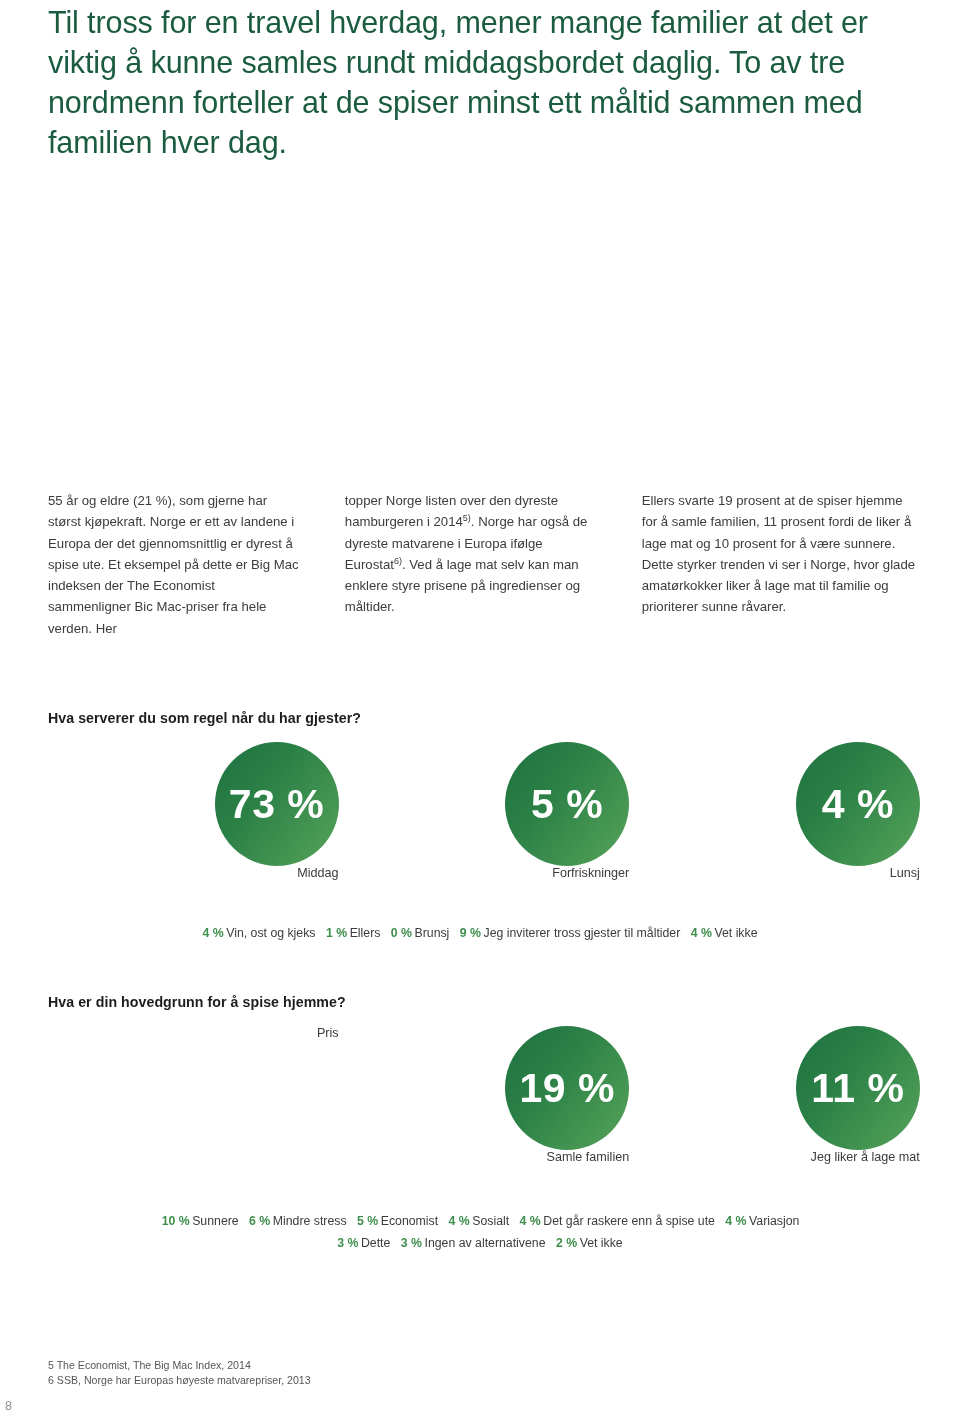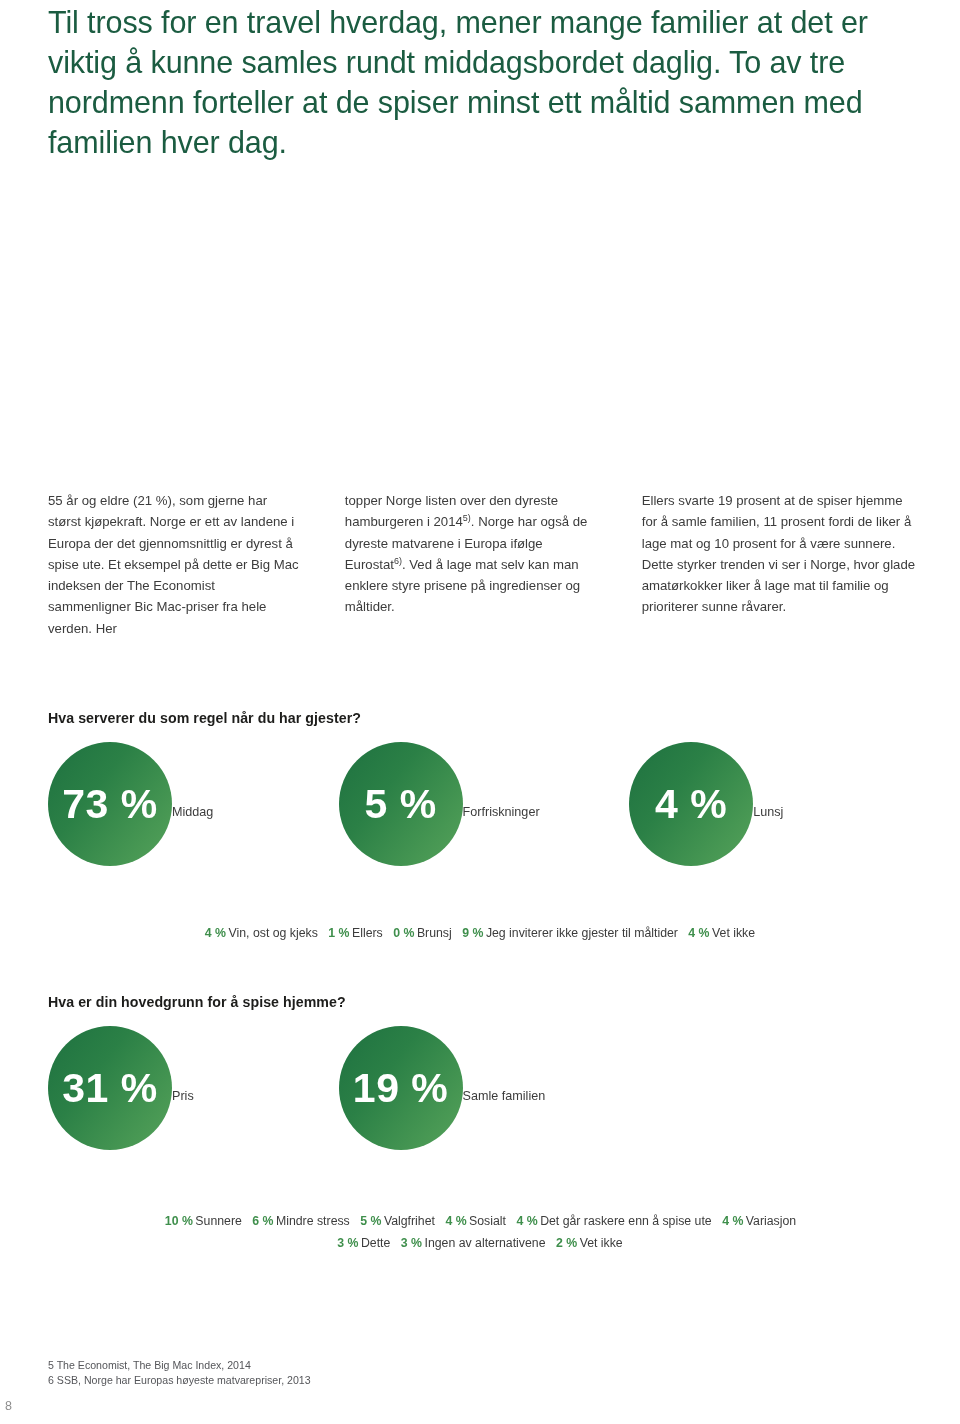--- a/index.html
+++ b/index.html
@@ -76,40 +76,39 @@
   .bubbles {
     position: absolute;
     left: 48px;
     top: 48px;
     width: 872px;
     display: flex;
   }
   .bubble-cell {
     width: 290.6px;
     display: flex;
-    flex-direction: row;
-    align-items: center;
+    flex-direction: column;
+    align-items: flex-end;
   }
   .bubble {
     width: 124px;
     height: 124px;
     border-radius: 50%;
     background: linear-gradient(128deg, #1e7140 0%, #2b8046 38%, #479753 78%, #56a25b 100%);
     display: flex;
     align-items: center;
     justify-content: center;
     color: #ffffff;
     font-size: 41px;
     font-weight: bold;
     letter-spacing: 0.5px;
     line-height: 1;
     position: relative;
   }
   .bubble-label {
-    margin-top: 16px;
     font-size: 12.6px;
     color: #3c3c3c;
     text-align: center;
     white-space: nowrap;
   }
 
   .legend {
     position: absolute;
     left: 48px;
     width: 872px;
@@ -178,41 +177,44 @@
       </div>
       <div class="bubble-cell">
         <div class="bubble">4 %</div>
         <div class="bubble-label">Lunsj</div>
       </div>
     </div>
     <div class="legend" id="legend-1">
       <span class="legend-item"><span class="legend-pct">4 %</span><span>Vin, ost og kjeks</span></span>
       <span class="legend-item"><span class="legend-pct">1 %</span><span>Ellers</span></span>
       <span class="legend-item"><span class="legend-pct">0 %</span><span>Brunsj</span></span>
-      <span class="legend-item"><span class="legend-pct">9 %</span><span>Jeg inviterer ikke gjester til måltider</span></span>
+      <span class="legend-item"><span class="legend-pct">9 %</span><span>Jeg inviterer tross gjester til måltider</span></span>
       <span class="legend-item"><span class="legend-pct">4 %</span><span>Vet ikke</span></span>
     </div>
   </div>
 
   <div class="survey" id="survey-2">
     <div class="survey-title">Hva er din hovedgrunn for å spise hjemme?</div>
     <div class="bubbles">
       <div class="bubble-cell">
-        <div class="bubble">31 %</div>
         <div class="bubble-label">Pris</div>
       </div>
       <div class="bubble-cell">
         <div class="bubble">19 %</div>
         <div class="bubble-label">Samle familien</div>
+      </div>
+      <div class="bubble-cell">
+        <div class="bubble">11 %</div>
+        <div class="bubble-label">Jeg liker å lage mat</div>
       </div>
     </div>
     <div class="legend" id="legend-2">
       <span class="legend-item"><span class="legend-pct">10 %</span><span>Sunnere</span></span>
       <span class="legend-item"><span class="legend-pct">6 %</span><span>Mindre stress</span></span>
-      <span class="legend-item"><span class="legend-pct">5 %</span><span>Valgfrihet</span></span>
+      <span class="legend-item"><span class="legend-pct">5 %</span><span>Economist</span></span>
       <span class="legend-item"><span class="legend-pct">4 %</span><span>Sosialt</span></span>
       <span class="legend-item"><span class="legend-pct">4 %</span><span>Det går raskere enn å spise ute</span></span>
       <span class="legend-item"><span class="legend-pct">4 %</span><span>Variasjon</span></span>
       <br>
       <span class="legend-item"><span class="legend-pct">3 %</span><span>Dette</span></span>
       <span class="legend-item"><span class="legend-pct">3 %</span><span>Ingen av alternativene</span></span>
       <span class="legend-item"><span class="legend-pct">2 %</span><span>Vet ikke</span></span>
     </div>
   </div>
 

